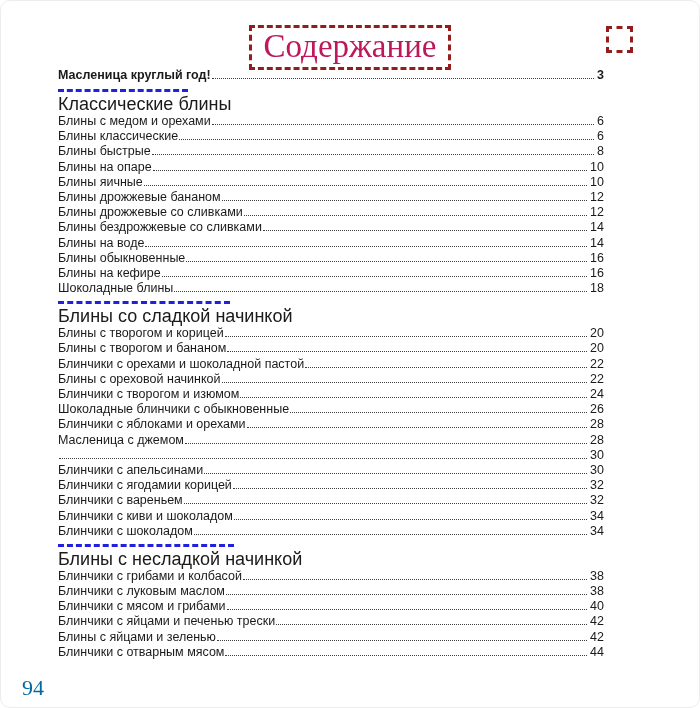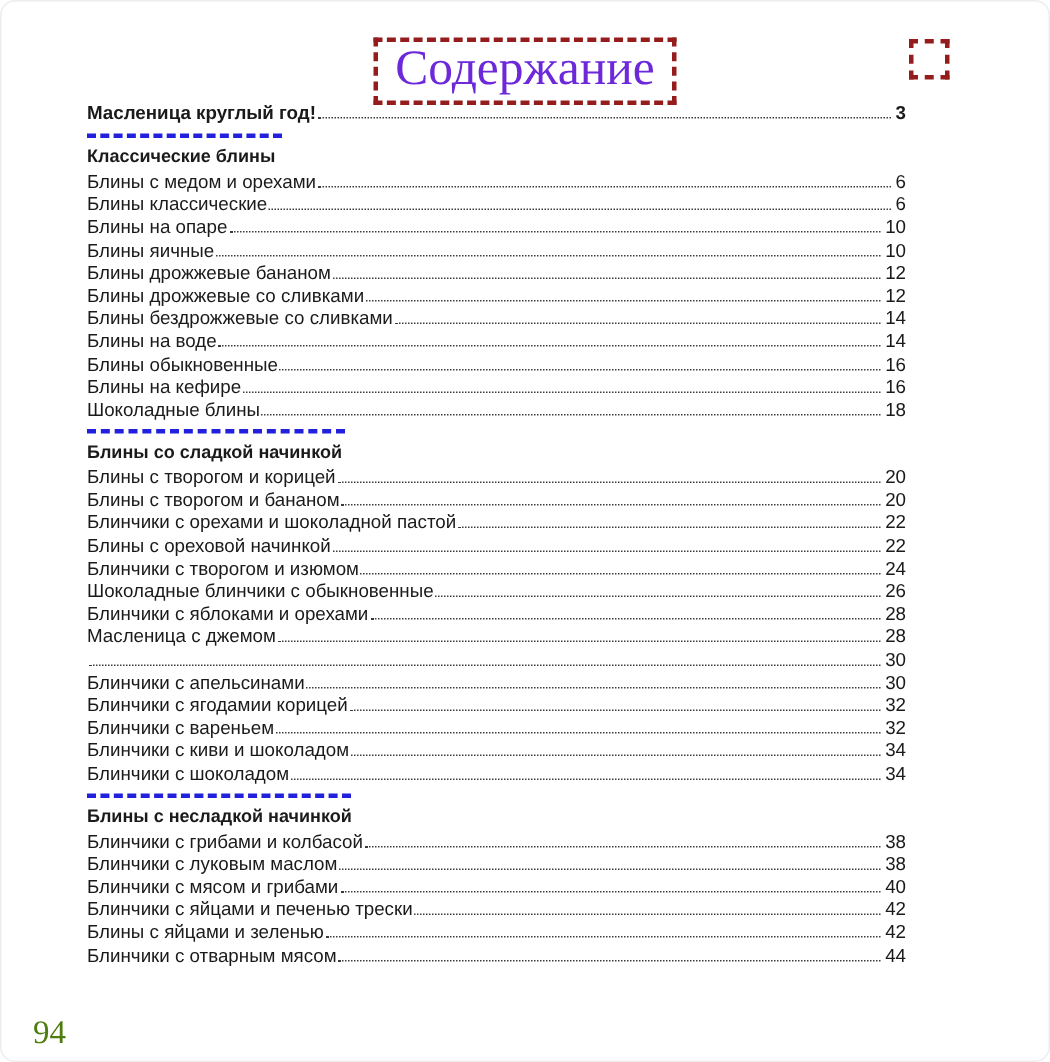--- a/index.html
+++ b/index.html
@@ -25,21 +25,21 @@
   .title-box {
     display: inline-block;
     border: 3px dashed #951c1c;
     padding: 1px 12px 3px 12px;
     background: #fff;
   }
   .title-text {
     font-family: "Liberation Serif", serif;
     font-size: 33px;
     line-height: 1.05;
-    color: #6d28d9;
+    color: #be185d;
   }
 
   
   .corner-box {
     position: absolute;
     top: 25px;
     right: 66px;
     width: 21px;
     height: 21px;
     border: 3px dashed #951c1c;
@@ -79,35 +79,35 @@
   .sec-divider {
     height: 0;
     border-top: 3px dashed #2121dd;
     margin: 5px 0 4px 0;
   }
   .sec-divider.d0 { width: 130px; }
   .sec-divider.d1 { width: 172px; }
   .sec-divider.d2 { width: 176px; }
 
   .sec-title {
-    font-weight: bold;
-    font-size: 12px;
+    font-weight: normal;
+    font-size: 18px;
     line-height: 16px;
     height: 16px;
     margin-bottom: 2px;
   }
 
   
   .folio {
     position: absolute;
     left: 21px;
     top: 674px;
     font-family: "Liberation Serif", serif;
     font-size: 22px;
-    color: #4d7c0f;
+    color: #0369a1;
   }
 </style>
 </head>
 <body>
 
 <div class="page">
 
   <div class="corner-box"></div>
 
   <div class="title-wrap">
@@ -128,20 +128,25 @@
         <span class="toc-label">Блины с медом и орехами</span>
         <span class="toc-dots"></span>
         <span class="toc-page">6</span>
       </div>
       <div class="toc-row">
         <span class="toc-label">Блины классические</span>
         <span class="toc-dots"></span>
         <span class="toc-page">6</span>
       </div>
       <div class="toc-row">
+        <span class="toc-label">Блины быстрые</span>
+        <span class="toc-dots"></span>
+        <span class="toc-page">8</span>
+      </div>
+      <div class="toc-row">
         <span class="toc-label">Блины на опаре</span>
         <span class="toc-dots"></span>
         <span class="toc-page">10</span>
       </div>
       <div class="toc-row">
         <span class="toc-label">Блины яичные</span>
         <span class="toc-dots"></span>
         <span class="toc-page">10</span>
       </div>
       <div class="toc-row">

